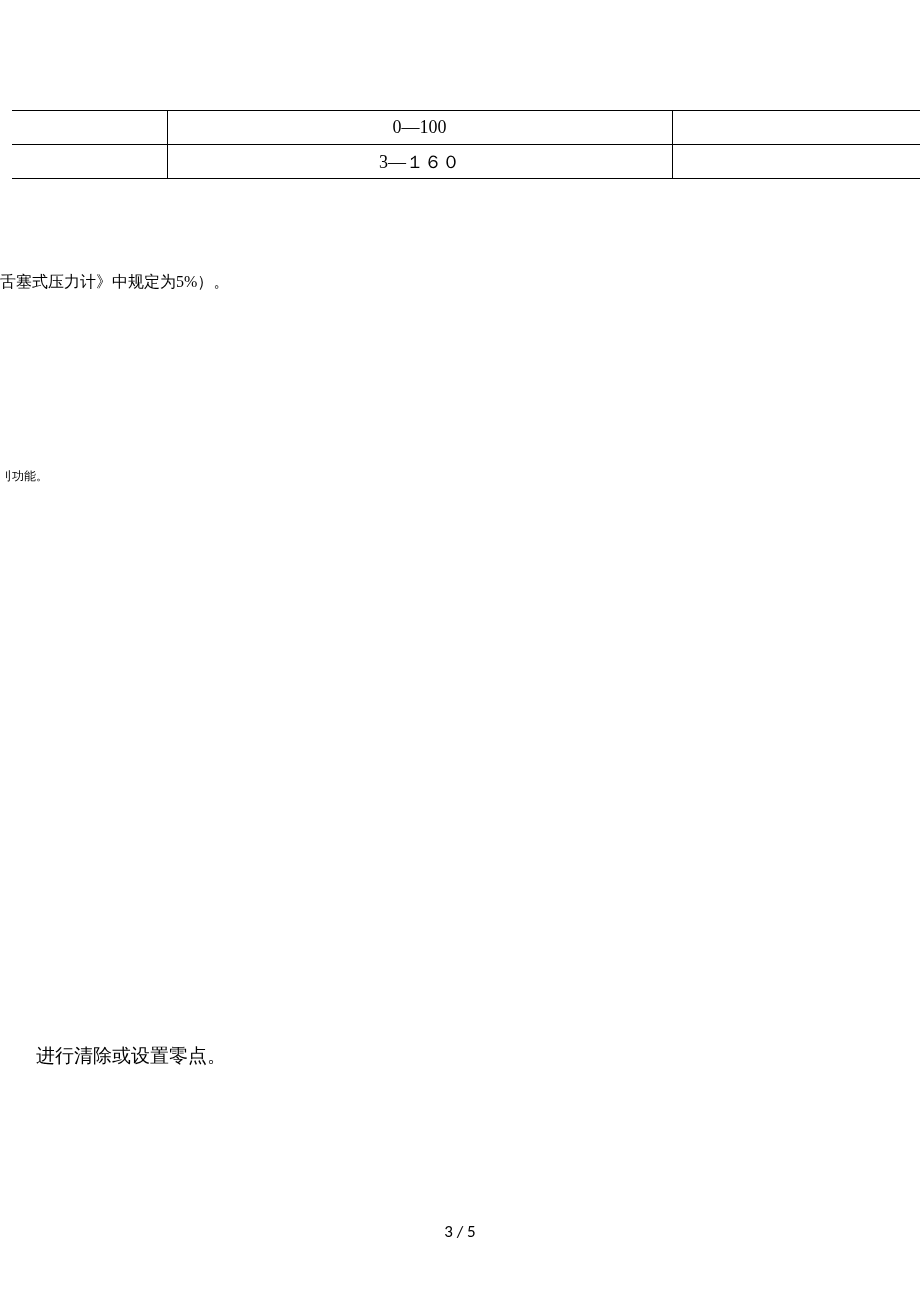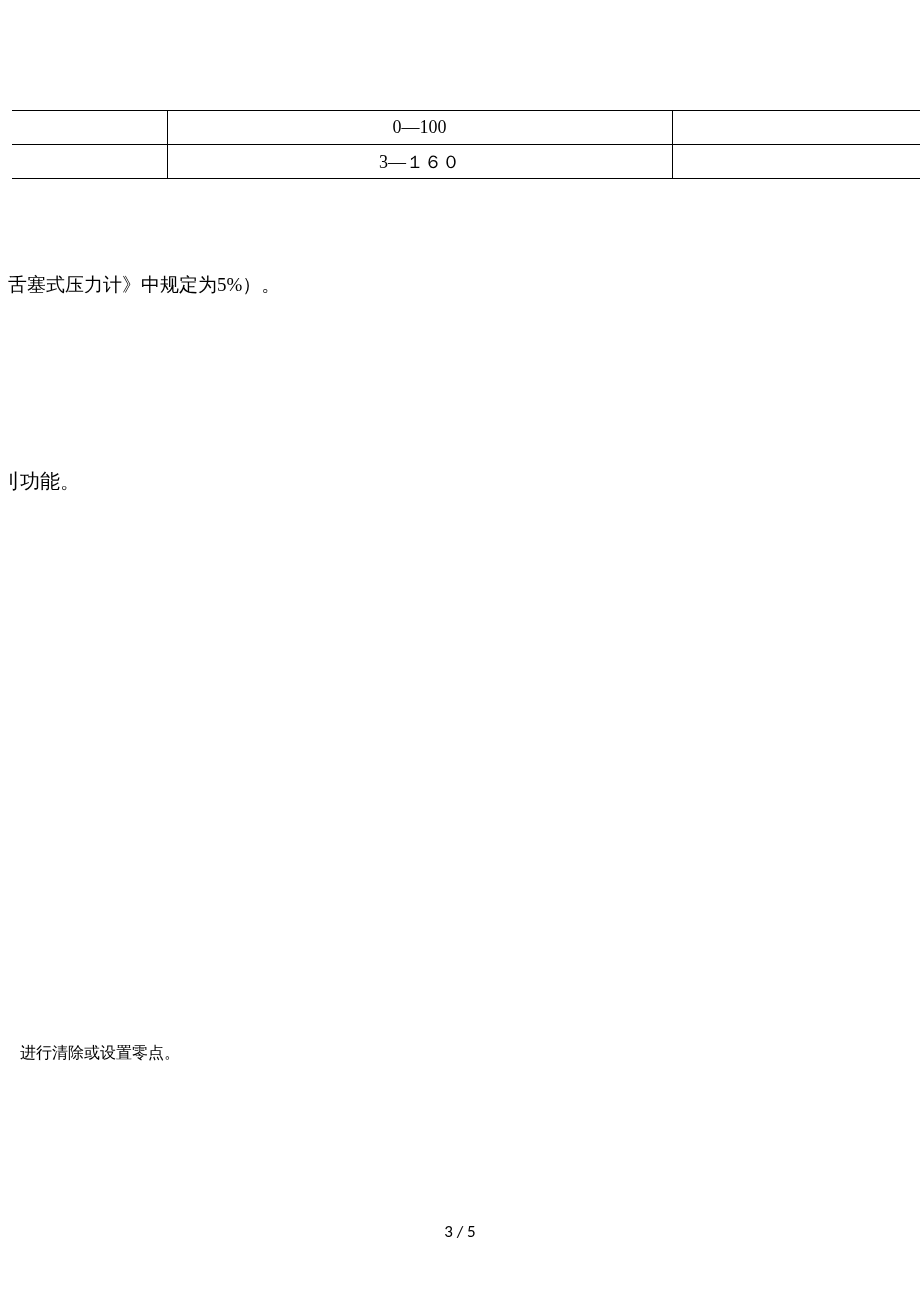--- a/index.html
+++ b/index.html
@@ -31,36 +31,36 @@
     text-align: center;
     vertical-align: middle;
     font-size: 18px;
   }
   .tbl td.col-a { width: 155px; border-left: none; }
   .tbl td.col-b { width: 505px; }
   .tbl td.col-c { width: 260px; border-right: none; }
   .para1 {
     position: absolute;
     top: 272px;
-    left: 8px;
-    font-size: 19px;
+    left: 0;
+    font-size: 16px;
     white-space: nowrap;
   }
   .para2 {
     position: absolute;
     top: 468px;
     left: 0;
-    font-size: 20px;
+    font-size: 12px;
     white-space: nowrap;
   }
   .para3 {
     position: absolute;
     top: 1043px;
-    left: 0;
-    font-size: 16px;
+    left: 16px;
+    font-size: 19px;
     white-space: nowrap;
     padding-left: 20px;
   }
   .pagenum {
     position: absolute;
     bottom: 60px;
     left: 0;
     width: 100%;
     text-align: center;
     font-size: 17px;

